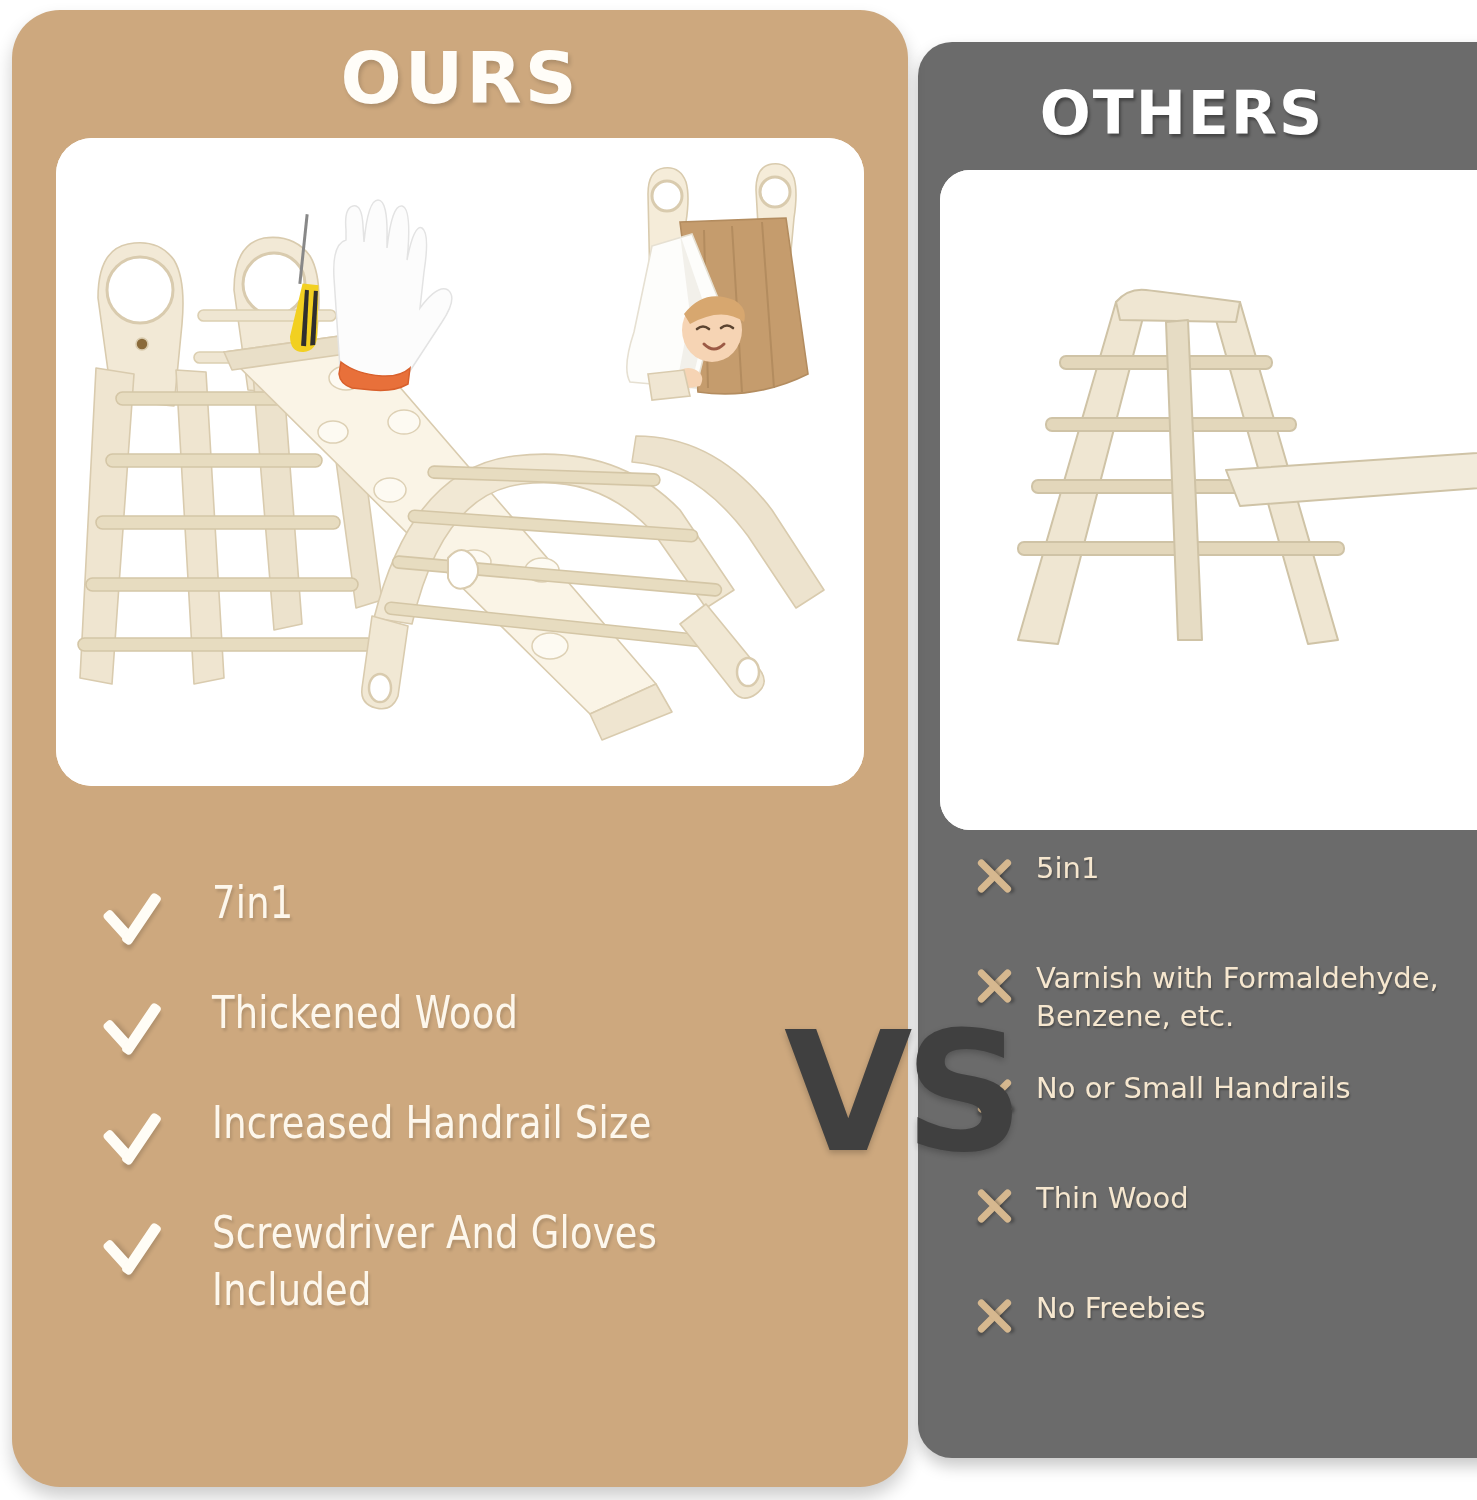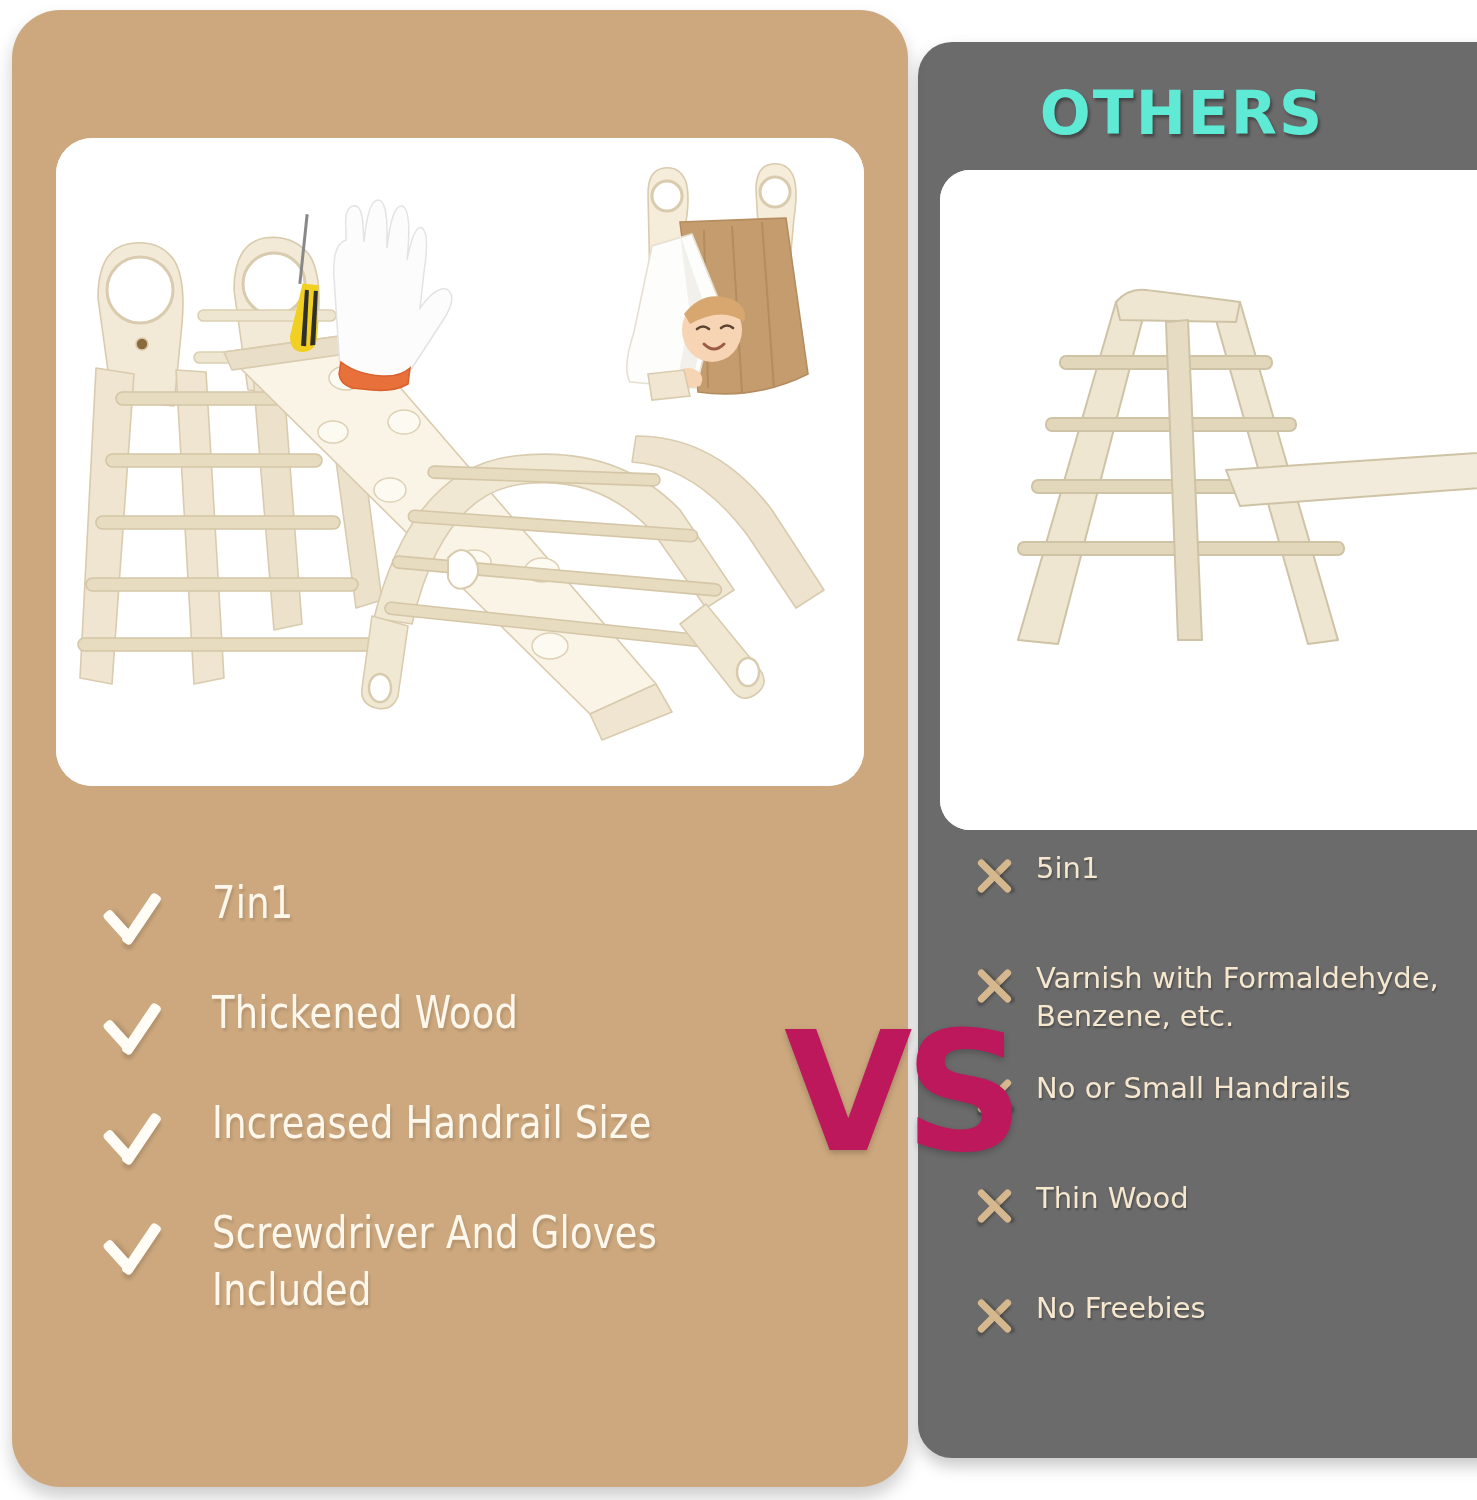--- a/index.html
+++ b/index.html
@@ -15,21 +15,21 @@
     border-radius:34px 34px 34px 34px;
     box-shadow:0 8px 16px rgba(0,0,0,0.22);
   }
   .others-title {
     position:absolute; left:0; top:36px; width:528px;
     text-align:center;
     font-family:"DejaVu Sans", sans-serif;
     font-weight:bold;
     font-size:60px;
     letter-spacing:2px;
-    color:#5eead4;
+    color:#ffffff;
     text-shadow:2px 3px 3px rgba(0,0,0,0.35);
   }
   .others-card {
     position:absolute; left:22px; top:128px; width:1436px; height:660px;
     background:#ffffff;
     border-radius:30px 30px 30px 30px;
     overflow:hidden;
   }
   .others-feature-list {
     position:absolute; left:56px; top:812px; width:540px;
@@ -100,21 +100,21 @@
     color:#fdf7ec; letter-spacing:0.3px;
     text-shadow:2px 3px 3px rgba(0,0,0,0.13);
     transform:scaleX(0.93); transform-origin:left center;
   }
 
   
   .vs-badge {
     position:absolute; left:784px; top:1018px;
     font-family:"DejaVu Sans", sans-serif;
     font-weight:bold; font-size:166px; line-height:0.9;
-    color:#be185d; letter-spacing:-8px;
+    color:#404040; letter-spacing:-8px;
     text-shadow:0 3px 6px rgba(0,0,0,0.22);
     z-index:40; pointer-events:none;
   }
   .prod-svg { display:block; width:100%; height:100%; }
 </style>
 </head>
 <body>
 
 <div class="stage">
 
@@ -196,20 +196,21 @@
             <i class="b"></i>
           </span>
         <span class="of-label">No Freebies</span>
       </div>
 
     </div>
   </div>
 
   <div class="panel-ours">
 
+    <div class="ours-title">OURS</div>
 
     <div class="ours-card">
       <svg class="prod-svg" viewBox="0 0 808 648" preserveAspectRatio="xMinYMin meet">
         <rect x="0" y="0" width="808" height="648" fill="#ffffff"></rect>
 
         <g stroke="#d9cbae" stroke-width="1.6" stroke-linejoin="round">
 
           <path d="M42 160 Q42 112 72 106 Q102 100 118 122 Q130 142 126 186 L118 268 L56 262 Z" fill="#f2e9d6"></path>
           <circle cx="84" cy="152" r="33" fill="#ffffff" stroke="#d9cbae" stroke-width="3"></circle>
           <circle cx="86" cy="206" r="6" fill="#8a6a3a"></circle>

